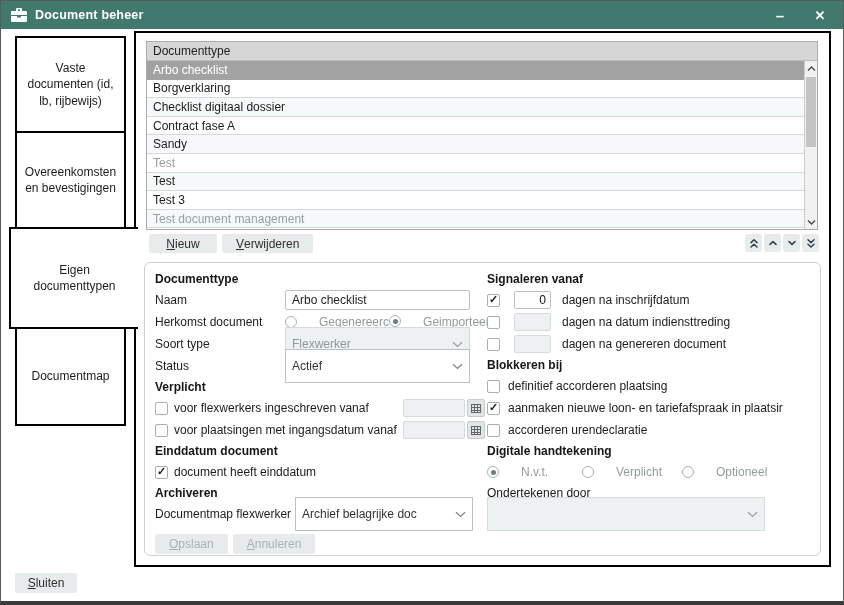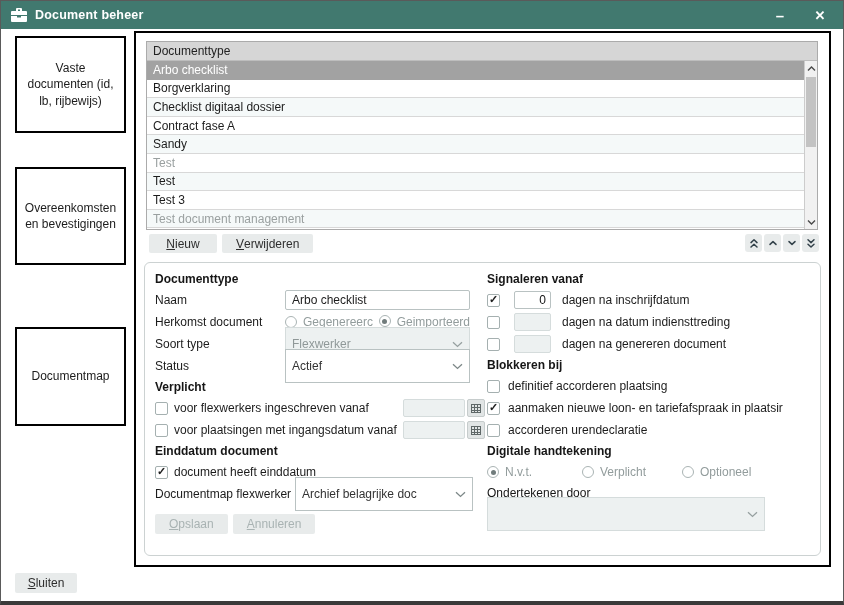--- a/index.html
+++ b/index.html
@@ -17,21 +17,21 @@
   .tbtn{ width:26px; height:22px; display:flex; align-items:center; justify-content:center;
          color:#fff; font-weight:bold; cursor:default; }
   .tbtn.min{ font-size:15px; margin-right:14px; }
   .tbtn.close{ font-size:13px; }
 
   
   .tab{ position:absolute; background:#fff; border:2px solid #000; z-index:3;
         display:flex; align-items:center; justify-content:center; text-align:center;
         line-height:1.35; padding:0 6px; }
   .tab1{ left:14px; top:35px;  width:111px; height:97px; }
-  .tab2{ left:14px; top:130px; width:111px; height:98px;margin-top:36px; }
+  .tab2{ left:14px; top:130px; width:111px; height:98px; }
   .tab3{ left:8px;  top:226px; width:129px; height:102px; border-right:none; z-index:6; }
   .tab4{ left:14px; top:326px; width:111px; height:99px; }
 
   
   .contentbox{ position:absolute; left:133px; top:30px; width:697px; height:536px;
                border:2px solid #000; background:#fff; z-index:1; }
 
   
   .doclist{ position:absolute; left:145px; top:40px; width:672px; height:189px;
             border:1px solid #ababab; background:#fff; z-index:2; overflow:hidden; }
@@ -87,21 +87,21 @@
   .sel .chev{ flex:none; margin-left:4px; display:flex; }
 
   .cb{ width:13px; height:13px; flex:none; border:1px solid #a5b0b0; border-radius:2px;
        background:#fff; display:flex; align-items:center; justify-content:center; position:relative; }
   .cb::after{ content:"✓"; font-size:11px; font-weight:bold; color:#1f1f1f; display:none; margin-top:-1px; }
   .cb.on::after{ display:block; }
 
   .radio{ width:12px; height:12px; flex:none; border:1px solid #aab4b4; border-radius:50%;
           background:#fff; display:flex; align-items:center; justify-content:center; }
   .radio.on::after{ content:""; width:5px; height:5px; border-radius:50%; background:#717c7c; }
-  .radio + .rlabel{ margin-left:6px; }
+  .radio + .rlabel{ margin-left:22px; }
   .rlabel{ color:#929c9c; }
 
   .datefield{ width:62px; height:18px; flex:none; background:#edf1f1; border:1px solid #d5dcdc;
               border-radius:2px; }
   .calbtn{ width:18px; height:18px; flex:none; margin-left:2px; background:#e1e5e5;
            border:1px solid #c6cccc; border-radius:2px; display:flex; align-items:center; justify-content:center; }
   .calicon{ width:10px; height:9px; border:1px solid #5f6868;
             background-image:
               repeating-linear-gradient(to right, transparent 0 2px, #5f6868 2px 3px),
               repeating-linear-gradient(to bottom, transparent 0 2px, #5f6868 2px 3px); }
@@ -133,20 +133,23 @@
     <span class="tbtn close">✕</span>
   </div>
 
   <div class="contentbox"></div>
 
   <div class="tab tab1">
     <span>Vaste documenten (id, lb, rijbewijs)</span>
   </div>
   <div class="tab tab2">
     <span>Overeenkomsten en bevestigingen</span>
+  </div>
+  <div class="tab tab3">
+    <span>Eigen documenttypen</span>
   </div>
   <div class="tab tab4">
     <span>Documentmap</span>
   </div>
 
   <div class="doclist">
     <div class="lheader">Documenttype</div>
     <div class="lrows">
         <div class="lrow selected">Arbo checklist</div>
         <div class="lrow">Borgverklaring</div>
@@ -269,20 +272,21 @@
           </div>
         </div>
 
       <div class="fsection">Einddatum document</div>
       <div class="frow">
         <span class="cb on"></span>
         <span class="gap6"></span>
         <span class="flabel">document heeft einddatum</span>
       </div>
 
+      <div class="fsection">Archiveren</div>
       <div class="frow">
         <span class="flabel w140">Documentmap flexwerker</span>
         <span class="sel" style="width:178px;">
           <span>Archief belagrijke doc</span>
           <span class="chev">
               <svg width="11" height="7" viewBox="0 0 11 7" fill="none" stroke="#7d8888" stroke-width="1.3">
                 <path d="M1 1.2 5.5 5.4 10 1.2"></path>
               </svg>
             </span>
         </span>

